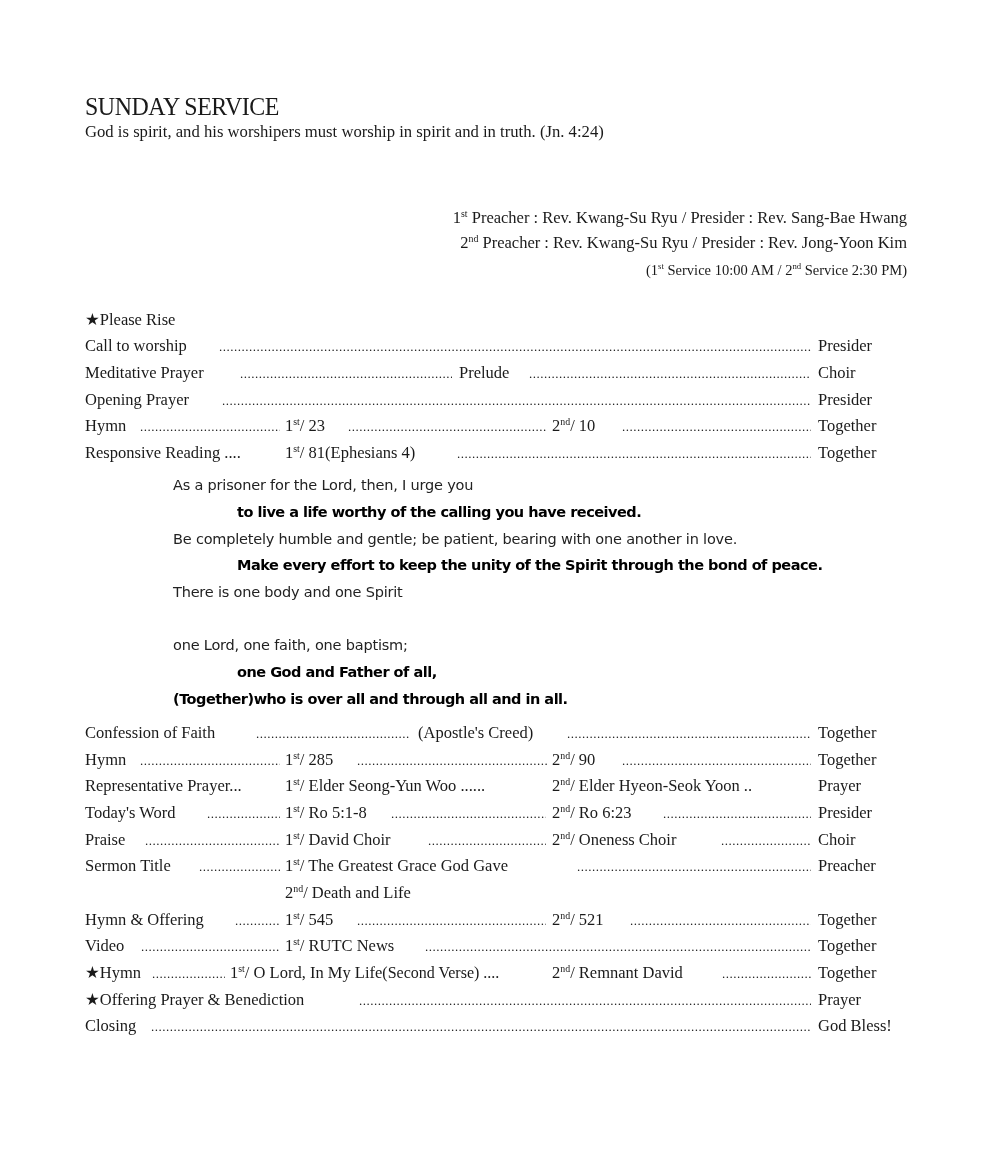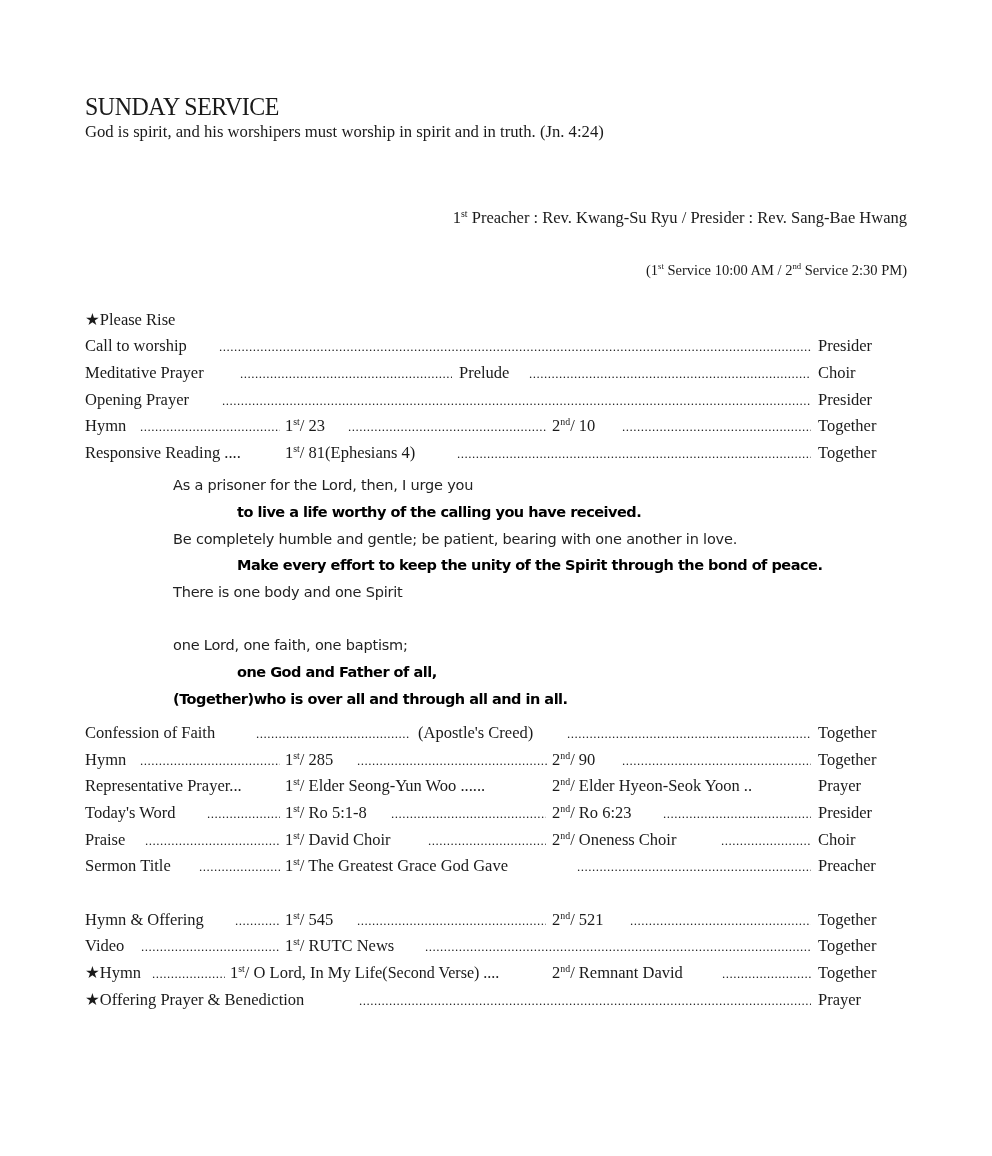--- a/index.html
+++ b/index.html
@@ -23,20 +23,23 @@
 </head>
 <body>
 
 <div class="page">
 
   <div class="title">SUNDAY SERVICE</div>
   <div class="verse">God is spirit, and his worshipers must worship in spirit and in truth. (Jn. 4:24)</div>
 
   <div class="info" style="top:208px;">
     <span>1</span><sup>st</sup><span> Preacher : Rev. Kwang-Su Ryu / Presider : Rev. Sang-Bae Hwang</span>
+  </div>
+  <div class="info" style="top:233px;">
+    <span>2</span><sup>nd</sup><span> Preacher : Rev. Kwang-Su Ryu / Presider : Rev. Jong-Yoon Kim</span>
   </div>
   <div class="info small" style="top:262px;">
     <span>(1</span><sup>st</sup><span> Service 10:00 AM / 2</span><sup>nd</sup><span> Service 2:30 PM)</span>
   </div>
 
   <div class="row" style="top:310px;">
     <span style="left:0;">★Please Rise</span>
   </div>
 
   <div class="row" style="top:336px;">
@@ -130,20 +133,23 @@
     <span style="left:733px;">Choir</span>
   </div>
 
   <div class="row" style="top:856px;">
     <span style="left:0;">Sermon Title</span>
     <span class="dots" style="left:114px; width:81px;"></span>
     <span style="left:200px;"><span style="position:static">1</span><sup>st</sup><span style="position:static">/ The Greatest Grace God Gave</span></span>
     <span class="dots" style="left:492px; width:234px;"></span>
     <span style="left:733px;">Preacher</span>
   </div>
+  <div class="row" style="top:883px;">
+    <span style="left:200px;"><span style="position:static">2</span><sup>nd</sup><span style="position:static">/ Death and Life</span></span>
+  </div>
 
   <div class="row" style="top:910px;">
     <span style="left:0;">Hymn &amp; Offering</span>
     <span class="dots" style="left:150px; width:45px;"></span>
     <span style="left:200px;"><span style="position:static">1</span><sup>st</sup><span style="position:static">/ 545</span></span>
     <span class="dots" style="left:272px; width:189px;"></span>
     <span style="left:467px;"><span style="position:static">2</span><sup>nd</sup><span style="position:static">/ 521</span></span>
     <span class="dots" style="left:545px; width:181px;"></span>
     <span style="left:733px;">Together</span>
   </div>
@@ -164,14 +170,19 @@
     <span class="dots" style="left:637px; width:89px;"></span>
     <span style="left:733px;">Together</span>
   </div>
 
   <div class="row" style="top:990px;">
     <span style="left:0;">★Offering Prayer &amp; Benediction</span>
     <span class="dots" style="left:274px; width:452px;"></span>
     <span style="left:733px;">Prayer</span>
   </div>
 
+  <div class="row" style="top:1016px;">
+    <span style="left:0;">Closing</span>
+    <span class="dots" style="left:66px; width:660px;"></span>
+    <span style="left:733px;">God Bless!</span>
+  </div>
 
 </div>
 
 </body></html>

